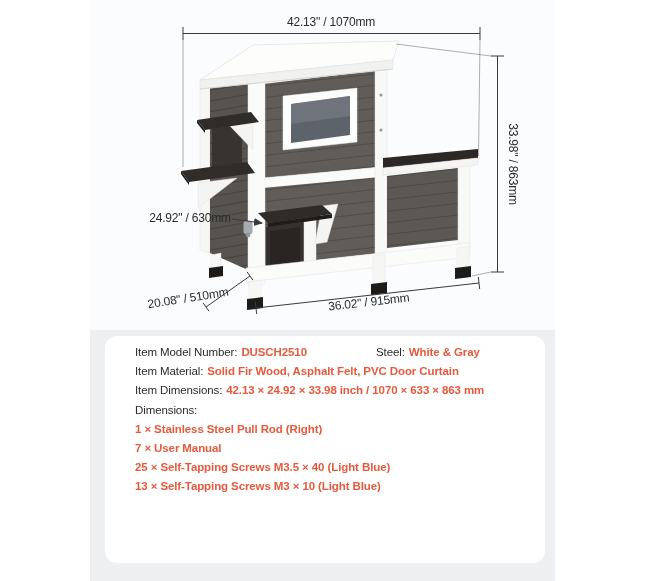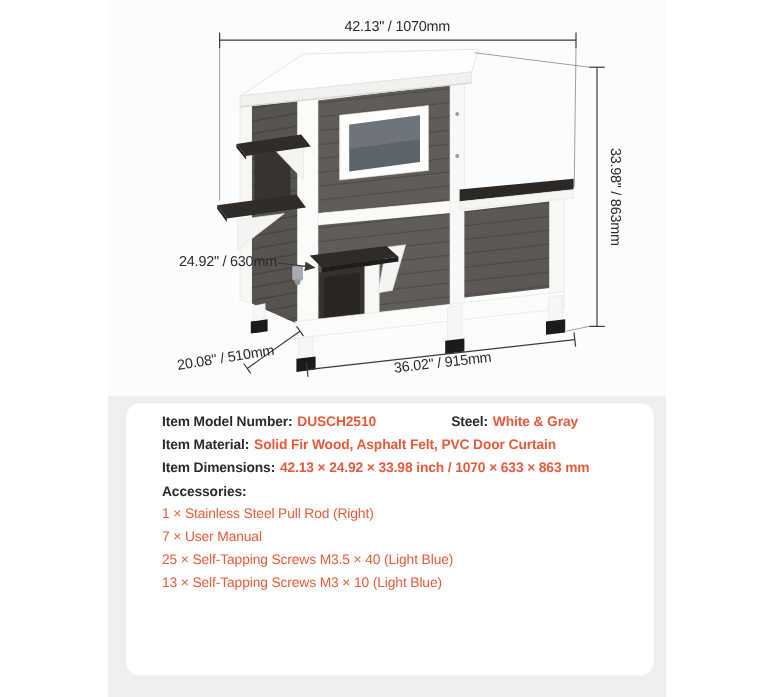--- a/index.html
+++ b/index.html
@@ -6,24 +6,24 @@
   .canvas{position:relative;width:650px;height:581px;background:#ffffff;overflow:hidden;
           font-family:"Liberation Sans",sans-serif;}
   .stage{position:absolute;left:90px;top:0;width:465px;height:581px;background:#fbfcfd;}
   .panel-backdrop{position:absolute;left:90px;top:330px;width:465px;height:251px;background:#edeff1;}
   .diagram-svg{position:absolute;left:0;top:0;width:650px;height:335px;}
   .dim-text{font-size:12px;fill:#2b2b2d;letter-spacing:-0.2px;}
   .spec-panel{position:absolute;left:105px;top:336px;width:440px;height:227px;background:#ffffff;
               border-radius:12px;box-sizing:border-box;padding:7px 24px 8px 30px;}
   .spec-row{font-size:11.5px;line-height:19.2px;white-space:nowrap;position:relative;
             color:#2b2b2e;letter-spacing:-0.1px;}
-  .spec-label{color:#2b2b2e;font-weight:bold;}
+  .spec-label{color:#2b2b2e;font-weight:normal;}
   .spec-value{color:#e65a3c;font-weight:bold;margin-left:4px;}
   .pair2{position:absolute;left:241px;top:0;}
-  .acc-line{color:#e65a3c;font-weight:normal;}
+  .acc-line{color:#e65a3c;font-weight:bold;}
 </style>
 </head>
 <body>
 
 <div class="canvas">
   <div class="stage"></div>
   <div class="panel-backdrop"></div>
 
   <svg class="diagram-svg" viewBox="0 0 650 335">
     <defs>
@@ -158,20 +158,20 @@
       <span class="spec-label">Item Model Number:</span><span class="spec-value">DUSCH2510</span>
       <span class="pair2"><span class="spec-label">Steel:</span><span class="spec-value">White &amp; Gray</span></span>
     </div>
     <div class="spec-row">
       <span class="spec-label">Item Material:</span><span class="spec-value">Solid Fir Wood, Asphalt Felt, PVC Door Curtain</span>
     </div>
     <div class="spec-row">
       <span class="spec-label">Item Dimensions:</span><span class="spec-value">42.13 × 24.92 × 33.98 inch / 1070 × 633 × 863 mm</span>
     </div>
     <div class="spec-row">
-      <span class="spec-label">Accessories:</span>
+      <span class="spec-label">Dimensions:</span>
     </div>
     <div class="spec-row acc-line">1 × Stainless Steel Pull Rod (Right)</div>
     <div class="spec-row acc-line">7 × User Manual</div>
     <div class="spec-row acc-line">25 × Self-Tapping Screws M3.5 × 40 (Light Blue)</div>
     <div class="spec-row acc-line">13 × Self-Tapping Screws M3 × 10 (Light Blue)</div>
   </div>
 </div>
 
 </body></html>

